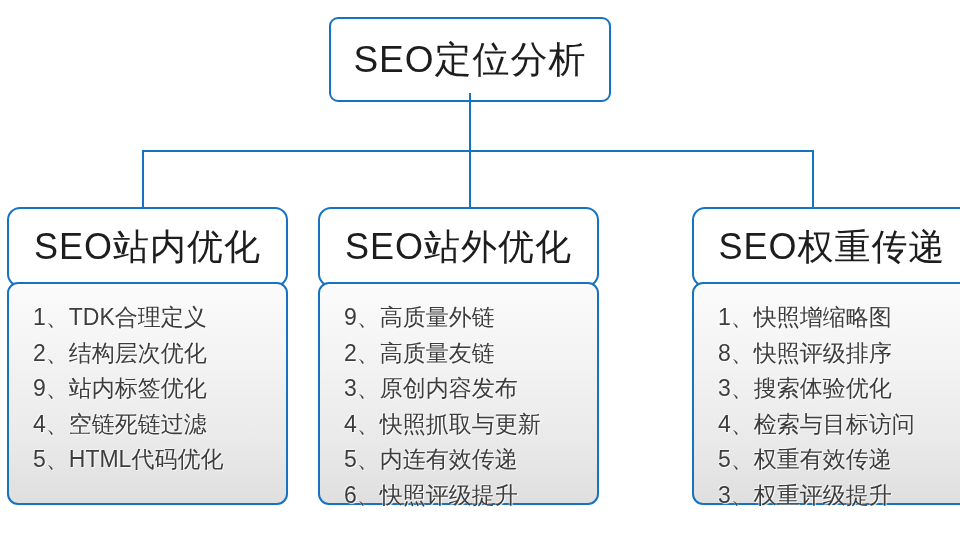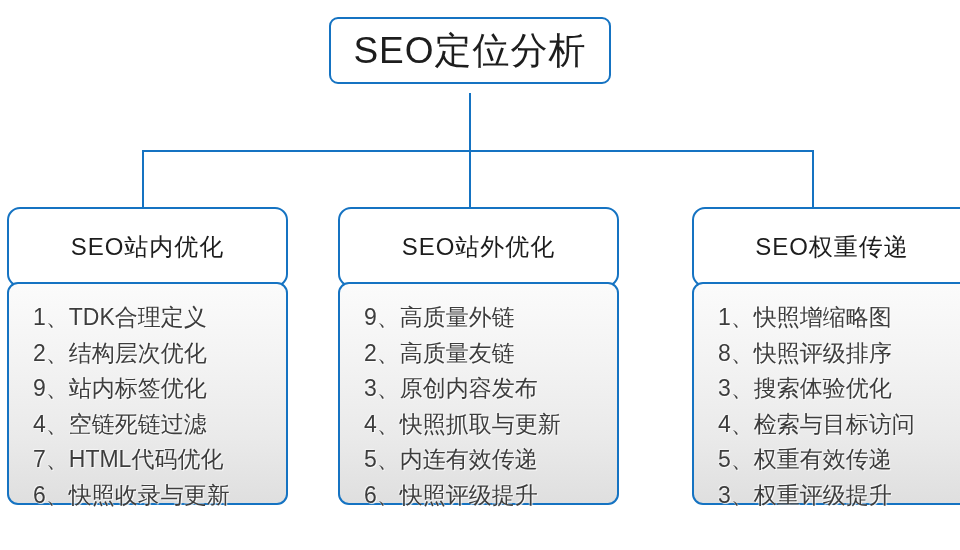--- a/index.html
+++ b/index.html
@@ -31,42 +31,42 @@
   .node {
     position: absolute;
     box-sizing: border-box;
     border: 2px solid #1573c2;
     background: #ffffff;
     display: flex;
     align-items: center;
     justify-content: center;
   }
   .root-node {
-    left: 329px; top: 17px; width: 282px; height: 67px;
+    left: 329px; top: 17px; width: 282px; height: 85px;
     border-radius: 9px;
     font-size: 37px;
     color: #1d1d1d;
     letter-spacing: 1px;
   }
   .header-node {
     top: 207px; height: 80px;
     border-radius: 13px;
-    font-size: 24px;
+    font-size: 36px;
     color: #1d1d1d;
     letter-spacing: 1px;
   }
   .list-node {
     top: 282px; height: 223px;
     border-radius: 11px;
     background: linear-gradient(180deg, #fbfbfb 0%, #f3f3f3 35%, #eaeaea 70%, #dfdfdf 100%);
     display: block;
     padding: 16px 4px 0 24px;
   }
   .col1 { left: 7px;   width: 281px; }
-  .col2 { left: 338px; width: 281px; }
+  .col2 { left: 318px; width: 281px; }
   .col3 { left: 692px; width: 280px; }
   .list-item {
     font-size: 23px;
     line-height: 35.6px;
     color: #3d3d3d;
     text-shadow: 1px 1px 1px rgba(255,255,255,0.9), -1px -1px 1px rgba(255,255,255,0.6);
     white-space: nowrap;
   }
 </style>
 </head>
@@ -85,22 +85,21 @@
   <div class="line v line-drop-right"></div>
 
   <div class="node header-node col1">
     <span>SEO站内优化</span>
   </div>
   <div class="node list-node col1">
     <div class="list-item">1、TDK合理定义</div>
     <div class="list-item">2、结构层次优化</div>
     <div class="list-item">9、站内标签优化</div>
     <div class="list-item">4、空链死链过滤</div>
-    <div class="list-item">7、HTML代码优化</div>
-    <div class="list-item">6、快照收录与更新</div>
+    <div class="list-item">5、HTML代码优化</div>
   </div>
 
   <div class="node header-node col2">
     <span>SEO站外优化</span>
   </div>
   <div class="node list-node col2">
     <div class="list-item">9、高质量外链</div>
     <div class="list-item">2、高质量友链</div>
     <div class="list-item">3、原创内容发布</div>
     <div class="list-item">4、快照抓取与更新</div>

